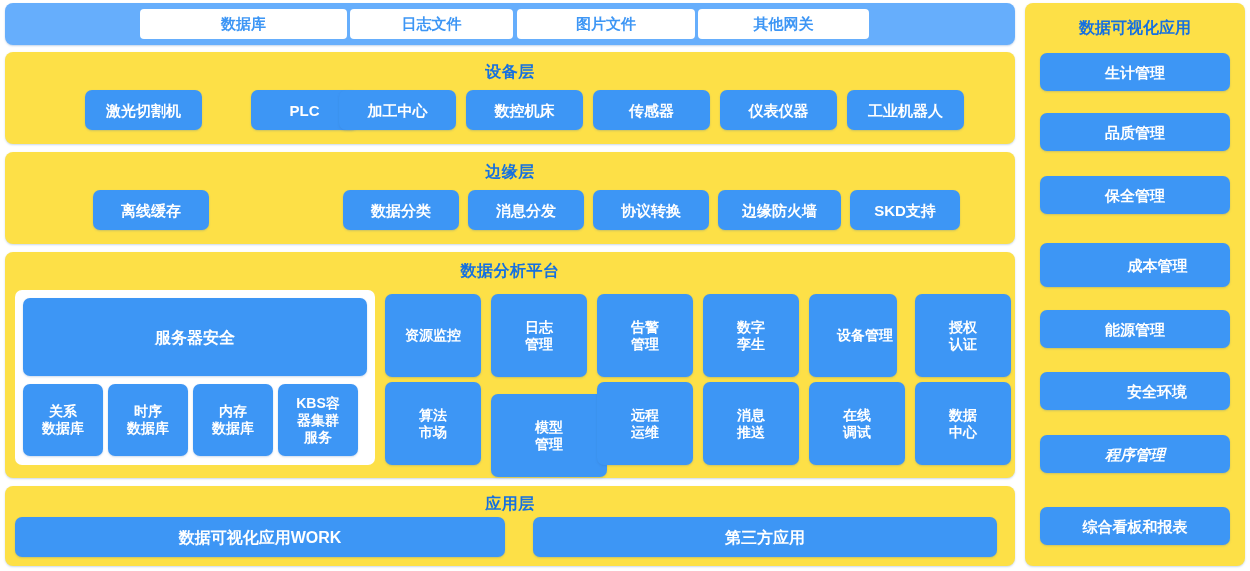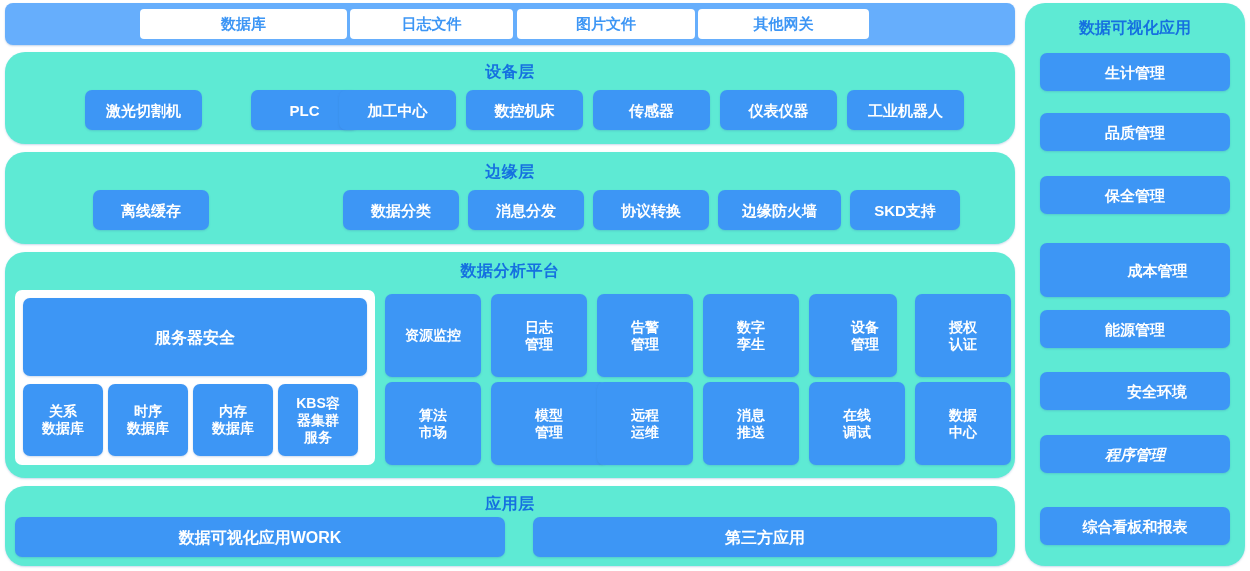--- a/index.html
+++ b/index.html
@@ -15,22 +15,22 @@
   }
   #root {
     position: relative;
     width: 1250px;
     height: 571px;
   }
 
   
   .panel {
     position: absolute;
-    background: #5eead4;
-    border-radius: 20px;
+    background: #fde047;
+    border-radius: 8px;
     box-shadow: 0 1px 2px rgba(80,130,190,0.30);
   }
   .topbar {
     position: absolute;
     background: #66aefc;
     border-radius: 8px;
     box-shadow: 0 1px 2px rgba(80,130,190,0.35);
   }
   .section-title {
     position: absolute;
@@ -162,34 +162,34 @@
       <span class="lbl">管理</span>
     </div>
     <div class="tile small" style="left:592px; top:42px; width:96px; height:83px; flex-direction:column;">
       <span class="lbl">告警</span>
       <span class="lbl">管理</span>
     </div>
     <div class="tile small" style="left:698px; top:42px; width:96px; height:83px; flex-direction:column;">
       <span class="lbl">数字</span>
       <span class="lbl">孪生</span>
     </div>
-    <div class="tile small" style="left:804px; top:42px; width:88px; height:83px; flex-direction:column;padding-left:24px;">
+    <div class="tile small" style="left:804px; top:42px; width:88px; height:83px; padding-left:24px;">
       <span class="lbl">设备</span>
       <span class="lbl">管理</span>
     </div>
     <div class="tile small" style="left:910px; top:42px; width:96px; height:83px; flex-direction:column;">
       <span class="lbl">授权</span>
       <span class="lbl">认证</span>
     </div>
 
     <div class="tile small" style="left:380px; top:130px; width:96px; height:83px; flex-direction:column;">
       <span class="lbl">算法</span>
       <span class="lbl">市场</span>
     </div>
-    <div class="tile small" style="left:486px; top:130px; width:116px; height:83px; flex-direction:column;">
+    <div class="tile small" style="left:486px; top:142px; width:116px; height:83px; flex-direction:column;">
       <span class="lbl">模型</span>
       <span class="lbl">管理</span>
     </div>
     <div class="tile small" style="left:592px; top:130px; width:96px; height:83px; flex-direction:column;">
       <span class="lbl">远程</span>
       <span class="lbl">运维</span>
     </div>
     <div class="tile small" style="left:698px; top:130px; width:96px; height:83px; flex-direction:column;">
       <span class="lbl">消息</span>
       <span class="lbl">推送</span>
@@ -208,20 +208,20 @@
     <div class="section-title" style="top:8px;">应用层</div>
     <div class="tile wide" style="left:10px; top:31px; width:490px; height:40px;">数据可视化应用WORK</div>
     <div class="tile wide" style="left:528px; top:31px; width:464px; height:40px;">第三方应用</div>
   </div>
 
   <div class="panel" style="left:1025px; top:3px; width:220px; height:563px;">
     <div class="side-title" style="top:15px;">数据可视化应用</div>
     <div class="tile" style="left:15px; top:50px; width:190px; height:38px;">生计管理</div>
     <div class="tile" style="left:15px; top:110px; width:190px; height:38px;">品质管理</div>
     <div class="tile" style="left:15px; top:173px; width:190px; height:38px;">保全管理</div>
-    <div class="tile" style="left:15px; top:240px; width:190px; height:54px;padding-left:45px;">成本管理</div>
+    <div class="tile" style="left:15px; top:240px; width:190px; height:44px;padding-left:45px;">成本管理</div>
     <div class="tile" style="left:15px; top:307px; width:190px; height:38px;">能源管理</div>
     <div class="tile" style="left:15px; top:369px; width:190px; height:38px;padding-left:44px;">安全环境</div>
     <div class="tile" style="left:15px; top:432px; width:190px; height:38px;font-style:italic;">程序管理</div>
     <div class="tile" style="left:15px; top:504px; width:190px; height:38px;">综合看板和报表</div>
   </div>
 
 </div>
 
 </body></html>

